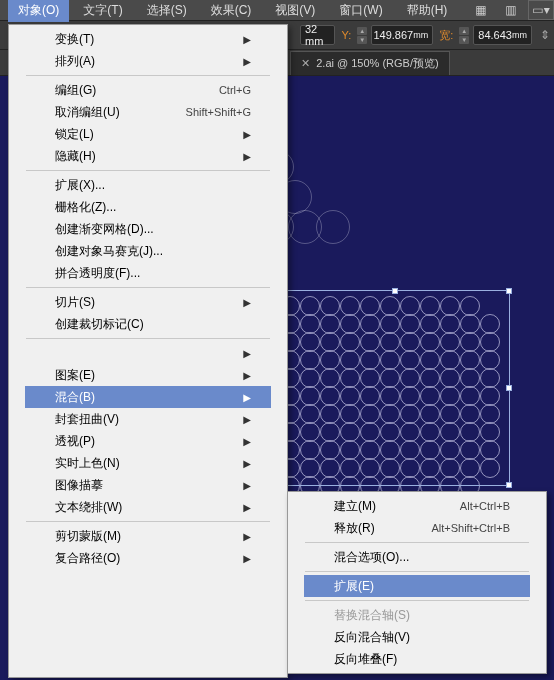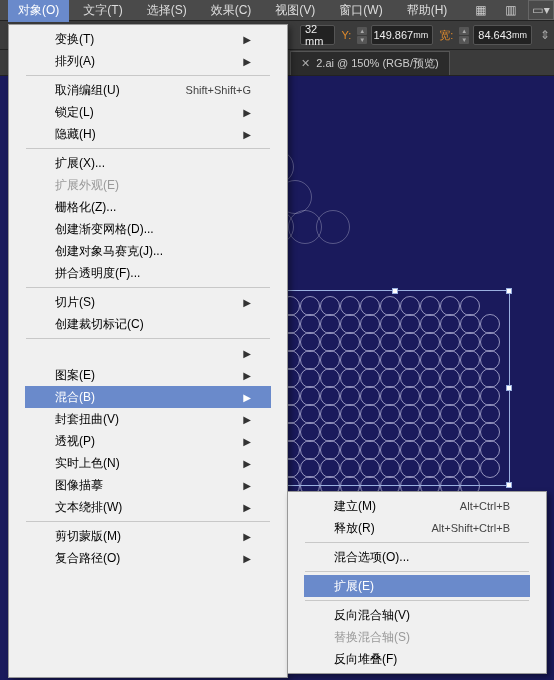--- a/index.html
+++ b/index.html
@@ -314,38 +314,39 @@
     <div class="row">
       <span class="label">变换(T)</span>
       <span class="arrow">▶</span>
     </div>
     <div class="row">
       <span class="label">排列(A)</span>
       <span class="arrow">▶</span>
     </div>
     <div class="sep"></div>
     <div class="row">
+      <span class="label">编组(G)</span>
+      <span class="shortcut">Ctrl+G</span>
+    </div>
+    <div class="row">
       <span class="label">取消编组(U)</span>
       <span class="shortcut">Shift+Shift+G</span>
     </div>
     <div class="row">
       <span class="label">锁定(L)</span>
       <span class="arrow">▶</span>
     </div>
     <div class="row">
       <span class="label">隐藏(H)</span>
       <span class="arrow">▶</span>
     </div>
     <div class="sep"></div>
     <div class="row">
       <span class="label">扩展(X)...</span>
     </div>
-    <div class="row disabled">
-      <span class="label">扩展外观(E)</span>
-    </div>
     <div class="row">
       <span class="label">栅格化(Z)...</span>
     </div>
     <div class="row">
       <span class="label">创建渐变网格(D)...</span>
     </div>
     <div class="row">
       <span class="label">创建对象马赛克(J)...</span>
     </div>
     <div class="row">
@@ -413,22 +414,22 @@
     </div>
     <div class="sep"></div>
     <div class="row">
       <span class="label">混合选项(O)...</span>
     </div>
     <div class="sep"></div>
     <div class="row hl">
       <span class="label">扩展(E)</span>
     </div>
     <div class="sep"></div>
-    <div class="row">
-      <span class="label">反向混合轴(V)</span>
-    </div>
     <div class="row disabled">
       <span class="label">替换混合轴(S)</span>
     </div>
     <div class="row">
+      <span class="label">反向混合轴(V)</span>
+    </div>
+    <div class="row">
       <span class="label">反向堆叠(F)</span>
     </div>
   </div>
 
 </body></html>

